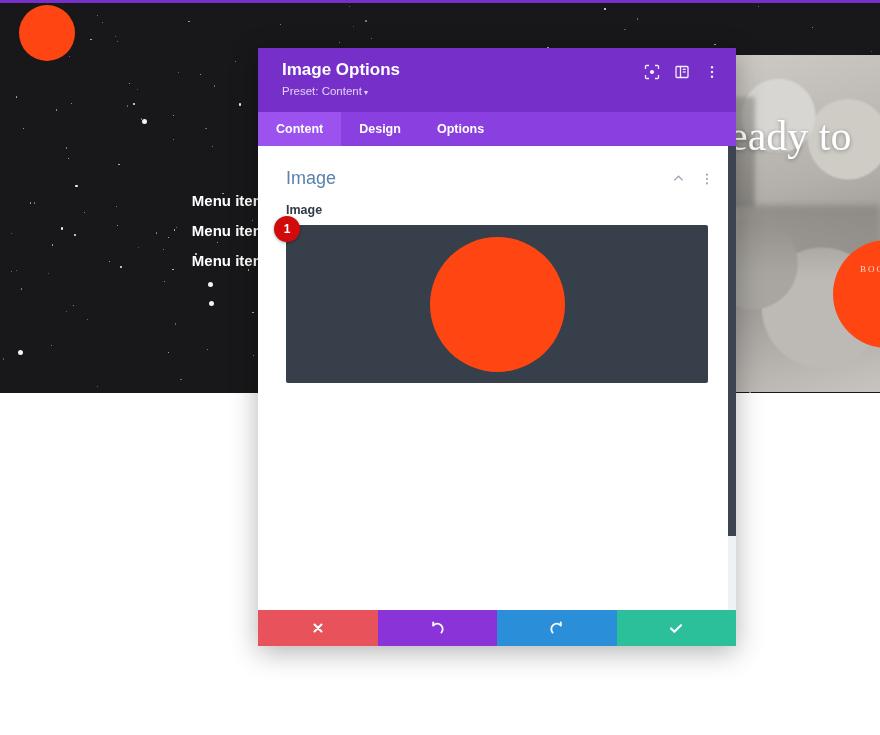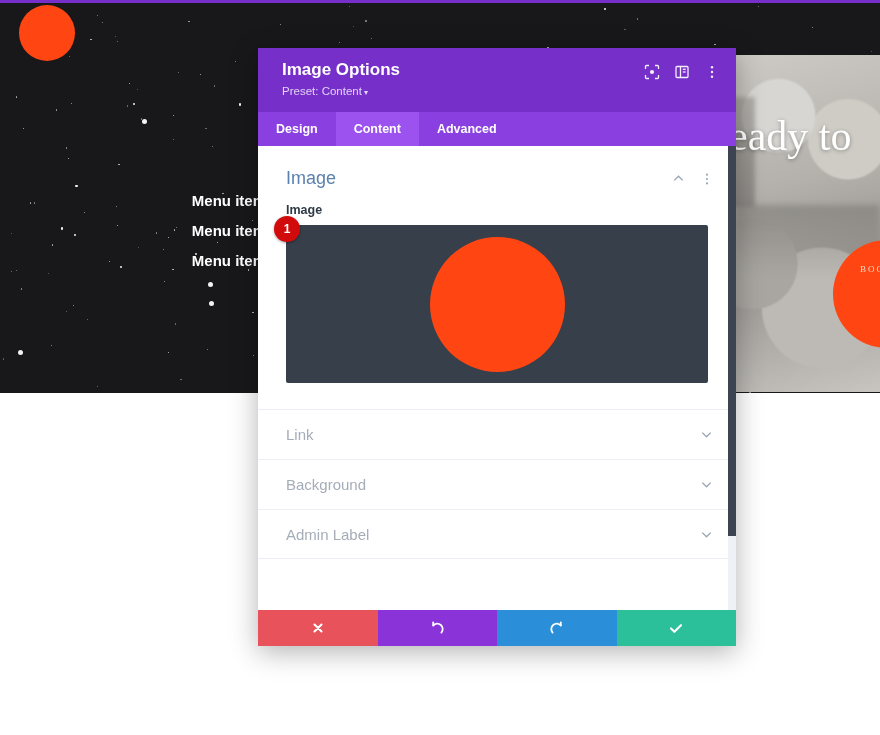--- a/index.html
+++ b/index.html
@@ -446,23 +446,23 @@
         <svg width="16" height="16" viewBox="0 0 16 16" fill="#ffffff">
           <circle cx="8" cy="3.2" r="1.2"></circle>
             <circle cx="8" cy="8" r="1.2"></circle>
             <circle cx="8" cy="12.8" r="1.2"></circle>
         </svg>
       </span>
     </div>
   </div>
 
   <div class="tabs">
+    <div class="tab active">Content</div>
     <div class="tab">Design</div>
-    <div class="tab active">Content</div>
-    <div class="tab">Advanced</div>
+    <div class="tab">Options</div>
   </div>
 
 
   <div class="modal-body">
 
     <div class="section-head">
       <div class="section-title">Image</div>
       <div class="section-tools">
         <span>
           <svg width="15" height="15" viewBox="0 0 16 16" fill="none" stroke="#9aa6b4" stroke-width="1.5">
@@ -481,46 +481,20 @@
 
     <div class="field-label">Image</div>
 
     <div class="image-preview-wrap">
       <div class="badge">1</div>
       <div class="image-preview">
         <div class="preview-circle"></div>
       </div>
     </div>
 
-    <div class="accordion">
-      <div class="acc-row">
-        <span class="acc-label">Link</span>
-        <span class="chev">
-          <svg width="15" height="15" viewBox="0 0 16 16" fill="none" stroke="#9aa6b4" stroke-width="1.5">
-              <path d="M3.5 6L8 10.5 12.5 6"></path>
-            </svg>
-        </span>
-      </div>
-      <div class="acc-row">
-        <span class="acc-label">Background</span>
-        <span class="chev">
-          <svg width="15" height="15" viewBox="0 0 16 16" fill="none" stroke="#9aa6b4" stroke-width="1.5">
-              <path d="M3.5 6L8 10.5 12.5 6"></path>
-            </svg>
-        </span>
-      </div>
-      <div class="acc-row">
-        <span class="acc-label">Admin Label</span>
-        <span class="chev">
-          <svg width="15" height="15" viewBox="0 0 16 16" fill="none" stroke="#9aa6b4" stroke-width="1.5">
-              <path d="M3.5 6L8 10.5 12.5 6"></path>
-            </svg>
-        </span>
-      </div>
-    </div>
 
     <div class="scrollbar-track">
       <div class="scrollbar-thumb"></div>
     </div>
   </div>
 
   <div class="modal-footer">
     <button class="foot-btn fb-discard">
       <span>
         <svg width="14" height="14" viewBox="0 0 16 16" stroke="#ffffff" stroke-width="2.4" stroke-linecap="round">

